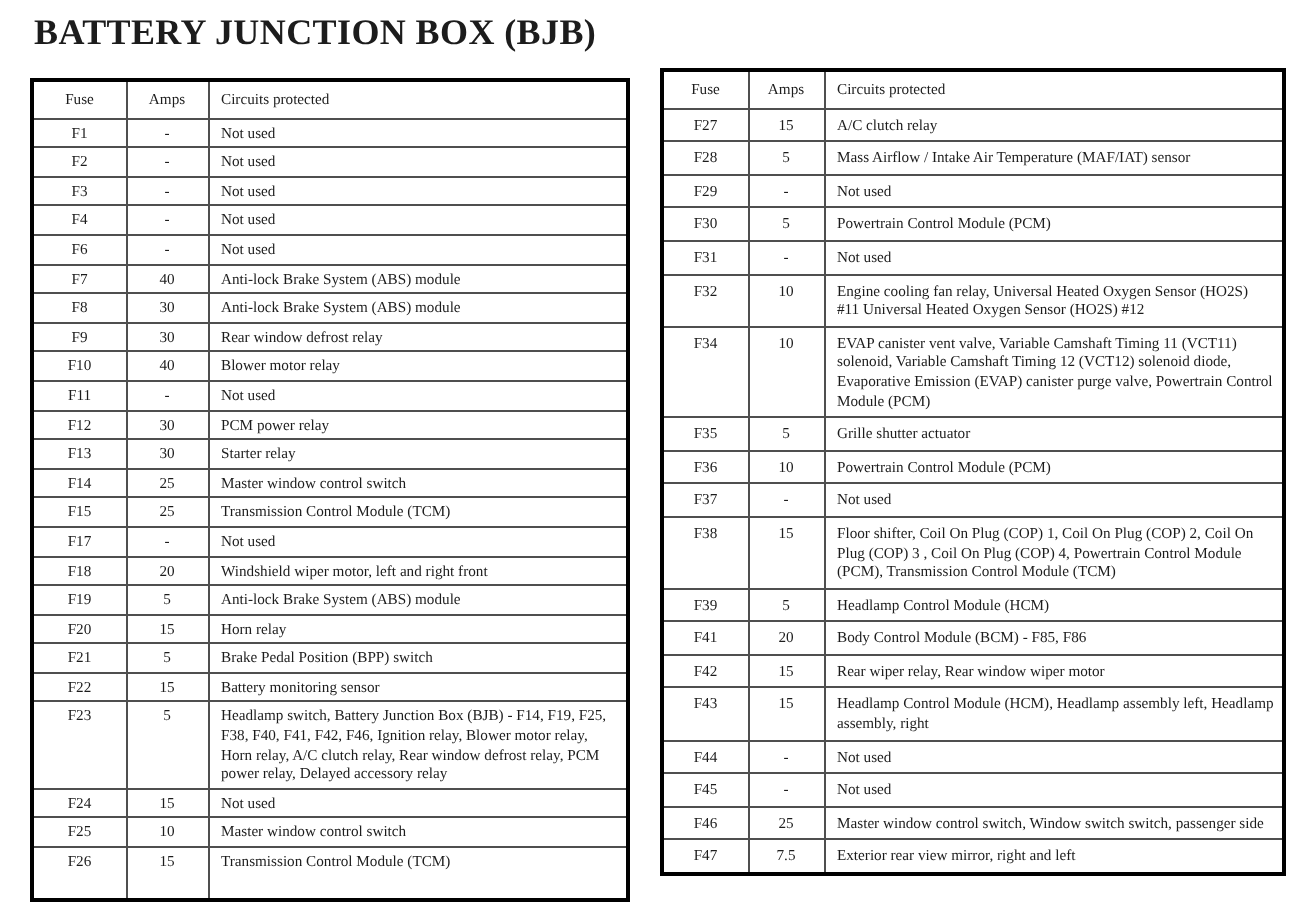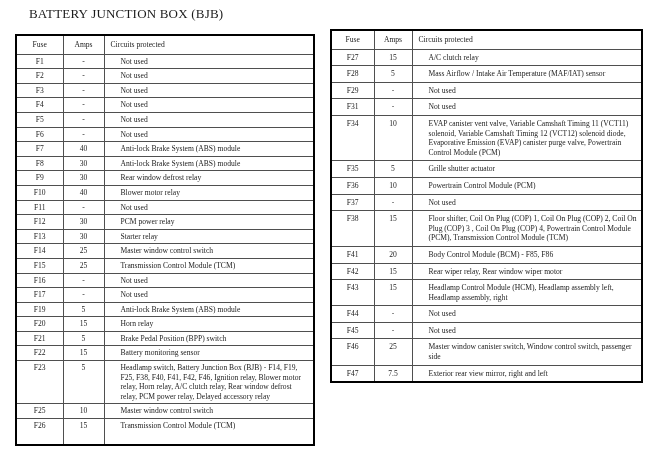--- a/index.html
+++ b/index.html
@@ -6,24 +6,24 @@
   html, body {
     margin: 0; padding: 0;
     width: 650px; height: 460px;
     background: #ffffff;
     overflow: hidden;
     font-family: "Liberation Serif", "DejaVu Serif", serif;
     color: #1c1c1c;
   }
   .page { padding: 6px 6px 0 15px; }
   .title {
-    font-size: 13px;
-    font-weight: normal;
+    font-size: 18px;
+    font-weight: bold;
     letter-spacing: 0.2px;
-    margin: 0 0 7px 14px;
+    margin: 0 0 7px 2px;
   }
   .tables {
     display: flex;
     align-items: flex-start;
     gap: 15px;
   }
   table.fuse-table {
     border-collapse: collapse;
     table-layout: fixed;
     border: 2px solid #000;
@@ -43,21 +43,21 @@
     height: 17px;
   }
   .c-fuse, .c-amps { text-align: center; }
   .c-circ { text-align: left; padding-left: 6px; }
   .left  .c-fuse { width: 47px; }
   .left  .c-amps { width: 41px; }
   .right .c-fuse { width: 43px; }
   .right .c-amps { width: 38px; }
   .left  td { padding: 2px 3px; }
   .right td { padding: 3px 3px; }
-  td.c-circ { padding-left: 16px; padding-right: 4px; }
+  td.c-circ { padding-left: 6px; padding-right: 4px; }
   
   .left tbody tr:last-child td { height: 26px; }
 </style>
 </head>
 <body>
 
 <div class="page">
   <h1 class="title">BATTERY JUNCTION BOX (BJB)</h1>
 
   <div class="tables">
@@ -85,25 +85,20 @@
     <td class="c-fuse">F3</td>
     <td class="c-amps">-</td>
     <td class="c-circ">Not used</td>
   </tr>
           <tr>
     <td class="c-fuse">F4</td>
     <td class="c-amps">-</td>
     <td class="c-circ">Not used</td>
   </tr>
           <tr>
-    <td class="c-fuse">F5</td>
-    <td class="c-amps">-</td>
-    <td class="c-circ">Not used</td>
-  </tr>
-          <tr>
     <td class="c-fuse">F6</td>
     <td class="c-amps">-</td>
     <td class="c-circ">Not used</td>
   </tr>
           <tr>
     <td class="c-fuse">F7</td>
     <td class="c-amps">40</td>
     <td class="c-circ">Anti-lock Brake System (ABS) module</td>
   </tr>
           <tr>
@@ -140,30 +135,30 @@
     <td class="c-fuse">F14</td>
     <td class="c-amps">25</td>
     <td class="c-circ">Master window control switch</td>
   </tr>
           <tr>
     <td class="c-fuse">F15</td>
     <td class="c-amps">25</td>
     <td class="c-circ">Transmission Control Module (TCM)</td>
   </tr>
           <tr>
-    <td class="c-fuse">F16</td>
-    <td class="c-amps">-</td>
-    <td class="c-circ">Not used</td>
-  </tr>
-          <tr>
     <td class="c-fuse">F17</td>
     <td class="c-amps">-</td>
     <td class="c-circ">Not used</td>
   </tr>
           <tr>
+    <td class="c-fuse">F18</td>
+    <td class="c-amps">20</td>
+    <td class="c-circ">Windshield wiper motor, left and right front</td>
+  </tr>
+          <tr>
     <td class="c-fuse">F19</td>
     <td class="c-amps">5</td>
     <td class="c-circ">Anti-lock Brake System (ABS) module</td>
   </tr>
           <tr>
     <td class="c-fuse">F20</td>
     <td class="c-amps">15</td>
     <td class="c-circ">Horn relay</td>
   </tr>
           <tr>
@@ -173,20 +168,25 @@
   </tr>
           <tr>
     <td class="c-fuse">F22</td>
     <td class="c-amps">15</td>
     <td class="c-circ">Battery monitoring sensor</td>
   </tr>
           <tr>
     <td class="c-fuse">F23</td>
     <td class="c-amps">5</td>
     <td class="c-circ">Headlamp switch, Battery Junction Box (BJB) - F14, F19, F25, F38, F40, F41, F42, F46, Ignition relay, Blower motor relay, Horn relay, A/C clutch relay, Rear window defrost relay, PCM power relay, Delayed accessory relay</td>
+  </tr>
+          <tr>
+    <td class="c-fuse">F24</td>
+    <td class="c-amps">15</td>
+    <td class="c-circ">Not used</td>
   </tr>
           <tr>
     <td class="c-fuse">F25</td>
     <td class="c-amps">10</td>
     <td class="c-circ">Master window control switch</td>
   </tr>
           <tr>
     <td class="c-fuse">F26</td>
     <td class="c-amps">15</td>
     <td class="c-circ">Transmission Control Module (TCM)</td>
@@ -212,23 +212,33 @@
     <td class="c-fuse">F28</td>
     <td class="c-amps">5</td>
     <td class="c-circ">Mass Airflow / Intake Air Temperature (MAF/IAT) sensor</td>
   </tr>
           <tr>
     <td class="c-fuse">F29</td>
     <td class="c-amps">-</td>
     <td class="c-circ">Not used</td>
   </tr>
           <tr>
+    <td class="c-fuse">F30</td>
+    <td class="c-amps">5</td>
+    <td class="c-circ">Powertrain Control Module (PCM)</td>
+  </tr>
+          <tr>
     <td class="c-fuse">F31</td>
     <td class="c-amps">-</td>
     <td class="c-circ">Not used</td>
+  </tr>
+          <tr>
+    <td class="c-fuse">F32</td>
+    <td class="c-amps">10</td>
+    <td class="c-circ">Engine cooling fan relay, Universal Heated Oxygen Sensor (HO2S) #11 Universal Heated Oxygen Sensor (HO2S) #12</td>
   </tr>
           <tr>
     <td class="c-fuse">F34</td>
     <td class="c-amps">10</td>
     <td class="c-circ">EVAP canister vent valve, Variable Camshaft Timing 11 (VCT11) solenoid, Variable Camshaft Timing 12 (VCT12) solenoid diode, Evaporative Emission (EVAP) canister purge valve, Powertrain Control Module (PCM)</td>
   </tr>
           <tr>
     <td class="c-fuse">F35</td>
     <td class="c-amps">5</td>
     <td class="c-circ">Grille shutter actuator</td>
@@ -242,20 +252,25 @@
     <td class="c-fuse">F37</td>
     <td class="c-amps">-</td>
     <td class="c-circ">Not used</td>
   </tr>
           <tr>
     <td class="c-fuse">F38</td>
     <td class="c-amps">15</td>
     <td class="c-circ">Floor shifter, Coil On Plug (COP) 1, Coil On Plug (COP) 2, Coil On Plug (COP) 3 , Coil On Plug (COP) 4, Powertrain Control Module (PCM), Transmission Control Module (TCM)</td>
   </tr>
           <tr>
+    <td class="c-fuse">F39</td>
+    <td class="c-amps">5</td>
+    <td class="c-circ">Headlamp Control Module (HCM)</td>
+  </tr>
+          <tr>
     <td class="c-fuse">F41</td>
     <td class="c-amps">20</td>
     <td class="c-circ">Body Control Module (BCM) - F85, F86</td>
   </tr>
           <tr>
     <td class="c-fuse">F42</td>
     <td class="c-amps">15</td>
     <td class="c-circ">Rear wiper relay, Rear window wiper motor</td>
   </tr>
           <tr>
@@ -269,21 +284,21 @@
     <td class="c-circ">Not used</td>
   </tr>
           <tr>
     <td class="c-fuse">F45</td>
     <td class="c-amps">-</td>
     <td class="c-circ">Not used</td>
   </tr>
           <tr>
     <td class="c-fuse">F46</td>
     <td class="c-amps">25</td>
-    <td class="c-circ">Master window canister switch, Window control switch, passenger side</td>
+    <td class="c-circ">Master window control switch, Window switch switch, passenger side</td>
   </tr>
           <tr>
     <td class="c-fuse">F47</td>
     <td class="c-amps">7.5</td>
     <td class="c-circ">Exterior rear view mirror, right and left</td>
   </tr>
         </tbody>
     </table>
 
   </div>

